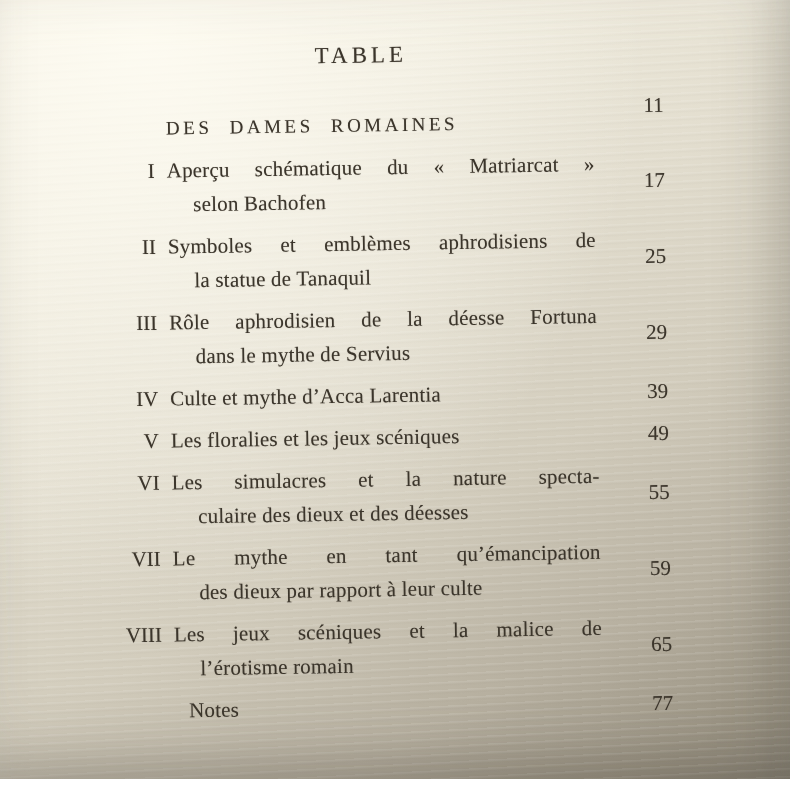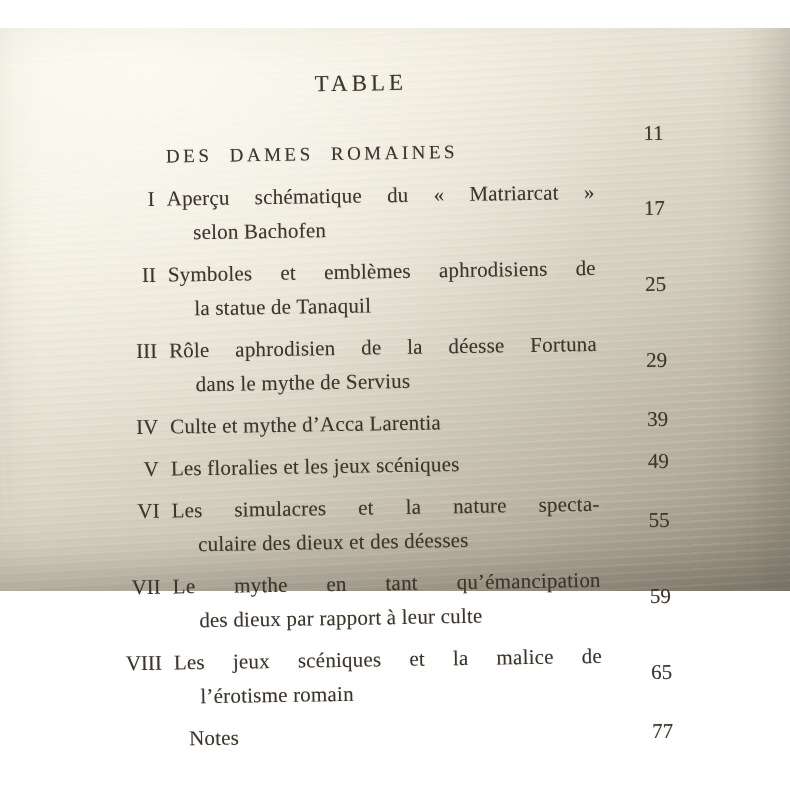--- a/index.html
+++ b/index.html
@@ -3,34 +3,33 @@
 <meta charset="utf-8">
 <style>
   html, body {
     margin: 0; padding: 0;
     width: 790px; height: 785px;
     overflow: hidden;
     font-family: "Liberation Serif", "DejaVu Serif", serif;
   }
   .photo {
     position: relative;
-    width: 790px; height: 563px;
+    width: 790px; height: 779px;
     background:
       radial-gradient(ellipse at 18% 4%, rgba(255,253,244,0.85), rgba(255,253,244,0) 55%),
       repeating-linear-gradient(177deg,
         rgba(255,255,255,0.10) 0px, rgba(255,255,255,0.10) 1px,
         rgba(90,82,70,0.03) 3px, rgba(255,255,255,0.0) 5px, rgba(255,255,255,0.0) 8px),
       linear-gradient(152deg,
         #f5f1e4 0%, #efebdd 22%, #e3decf 42%,
         #d2ccbc 62%, #b7b0a0 80%, #9b9484 93%, #8d8779 100%);
     box-shadow:
       inset 0 -50px 70px -40px rgba(70,64,54,0.35),
       inset -45px 0 70px -40px rgba(70,64,54,0.28),
       inset 0 35px 60px -40px rgba(255,252,240,0.55);
-    margin-top: 28px;
   }
   .content {
     position: absolute;
     top: 0; left: 0; right: 0;
     padding-top: 42px;
     transform: rotate(-0.9deg);
     transform-origin: 50% 0%;
     color: #3b352b;
     text-shadow: 0 0 1px rgba(59,53,43,0.35);
   }

